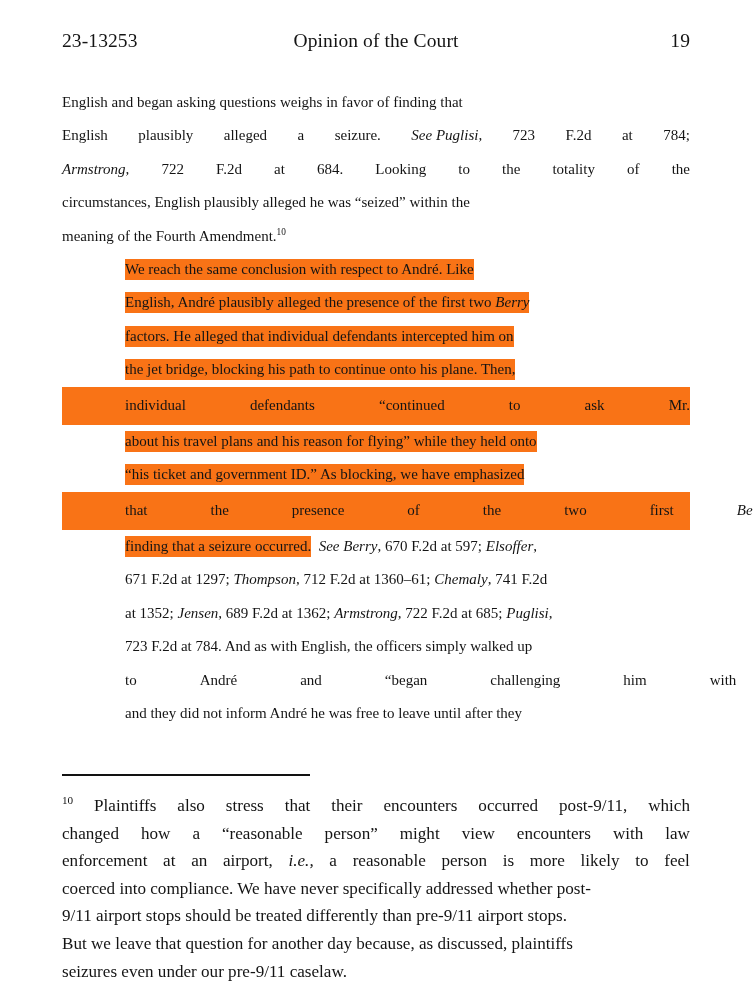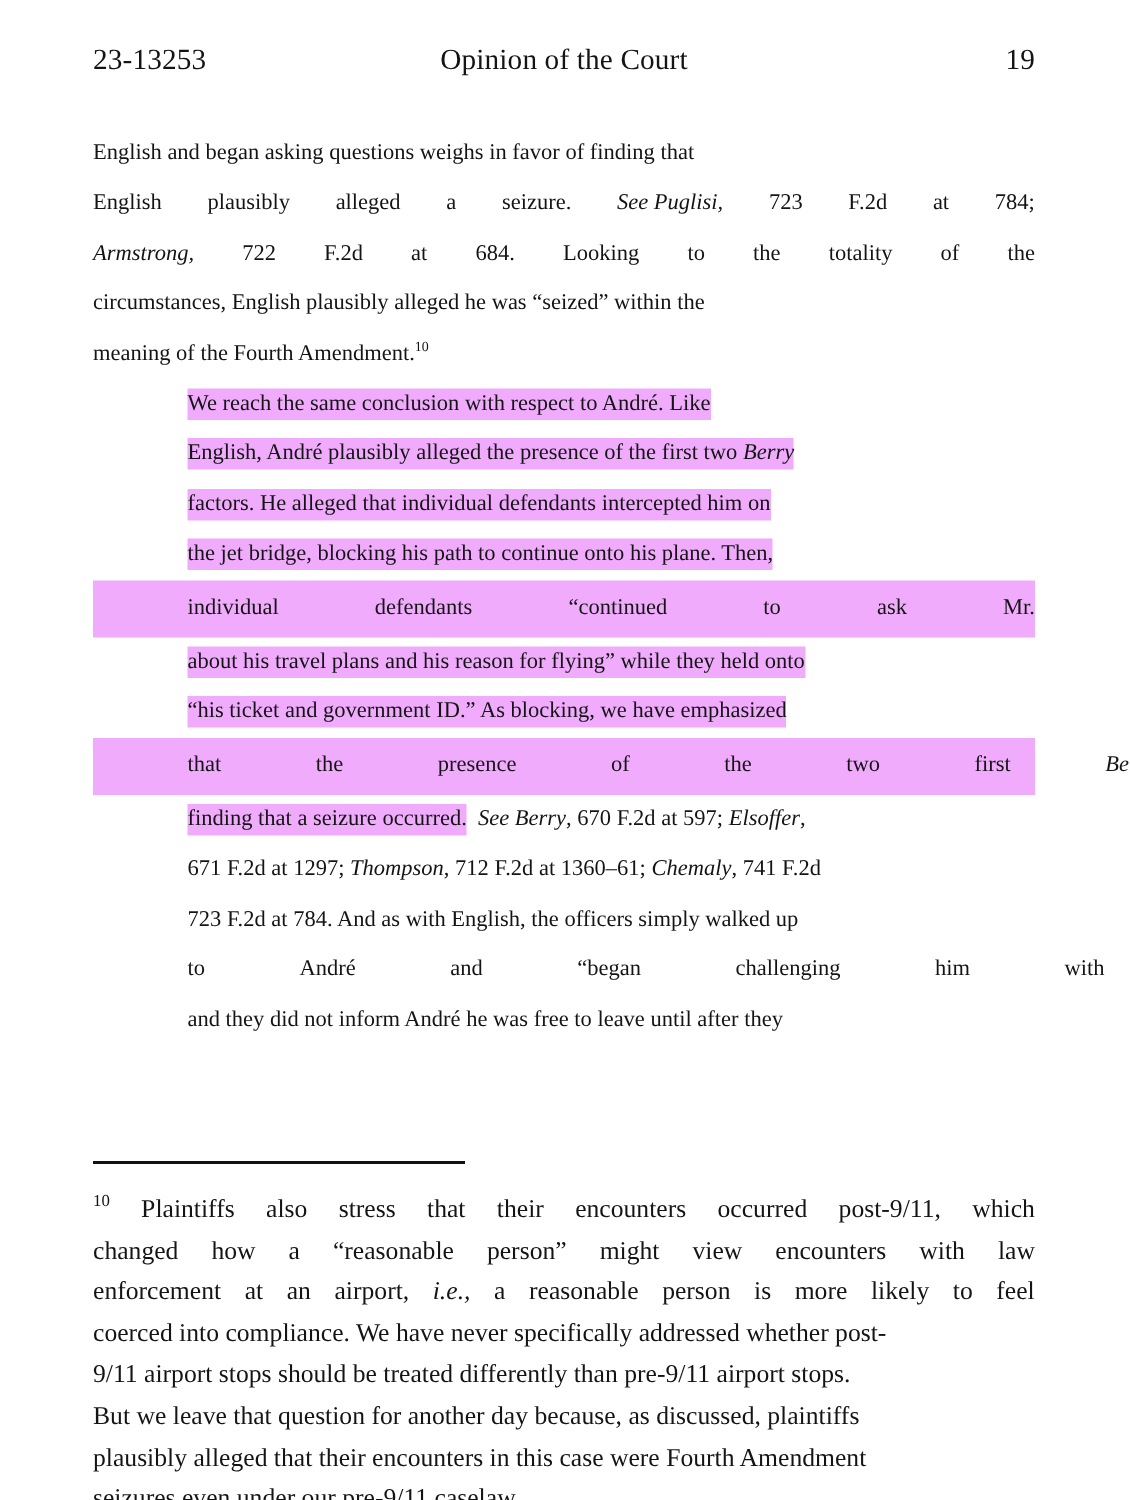--- a/index.html
+++ b/index.html
@@ -80,21 +80,21 @@
     line-height: 33.4px;
   }
   .line.just {
     display: flex;
     justify-content: space-between;
     white-space: nowrap;
   }
   .line.just > span { white-space: pre; }
 
   .hl {
-    background: #f0abfc;
+    background: #f97316;
     box-shadow: 0 0 0 0 #fbe6a6;
     padding: 2px 0 3px 0;
   }
 
   i, .it { font-style: italic; }
 
   sup.fn-ref {
     font-size: 0.62em;
     vertical-align: super;
     line-height: 0;
@@ -195,20 +195,21 @@
         <span>presence</span>
         <span>of</span>
         <span>the</span>
         <span>two</span>
         <span>first</span>
         <span class="it">Berry</span>
 
       </span>
       <span class="line"><span class="hl">finding that a seizure occurred.</span><span>&nbsp; </span><i>See Berry</i><span>, 670 F.2d at 597; </span><i>Elsoffer</i><span>,</span></span>
       <span class="line"><span>671 F.2d at 1297; </span><i>Thompson</i><span>, 712 F.2d at 1360–61; </span><i>Chemaly</i><span>, 741 F.2d</span></span>
+      <span class="line"><span>at 1352; </span><i>Jensen</i><span>, 689 F.2d at 1362; </span><i>Armstrong</i><span>, 722 F.2d at 685; </span><i>Puglisi</i><span>,</span></span>
       <span class="line">723 F.2d at 784.  And as with English, the officers simply walked up</span>
       <span class="line just">
         <span>to</span>
         <span>André</span>
         <span>and</span>
         <span>“began</span>
         <span>challenging</span>
         <span>him</span>
         <span>with</span>
 
@@ -255,17 +256,16 @@
       <span>person</span>
       <span>is</span>
       <span>more</span>
       <span>likely</span>
       <span>to</span>
       <span>feel</span>
     </span>
     <span class="line">coerced into compliance.  We have never specifically addressed whether post-</span>
     <span class="line">9/11 airport stops should be treated differently than pre-9/11 airport stops.</span>
     <span class="line">But we leave that question for another day because, as discussed, plaintiffs</span>
-    <span class="line">plausibly alleged that their encounters in this case were Fourth Amendment</span>
     <span class="line">seizures even under our pre-9/11 caselaw.</span>
   </div>
 
 </div>
 
 </body></html>

